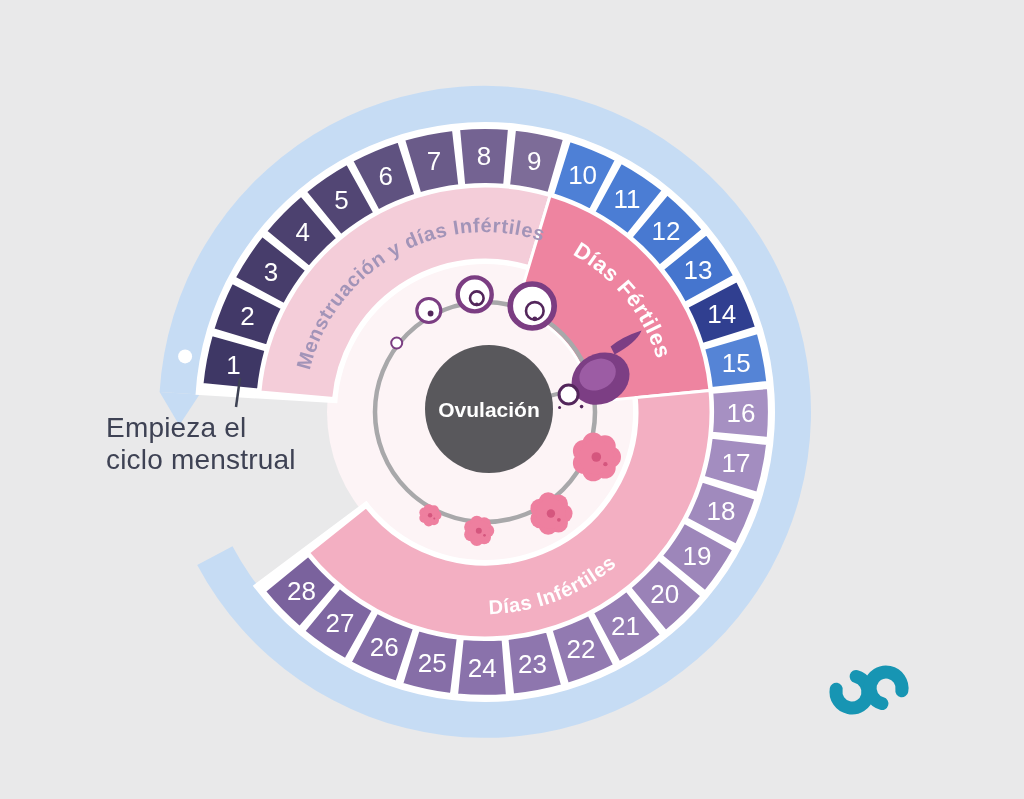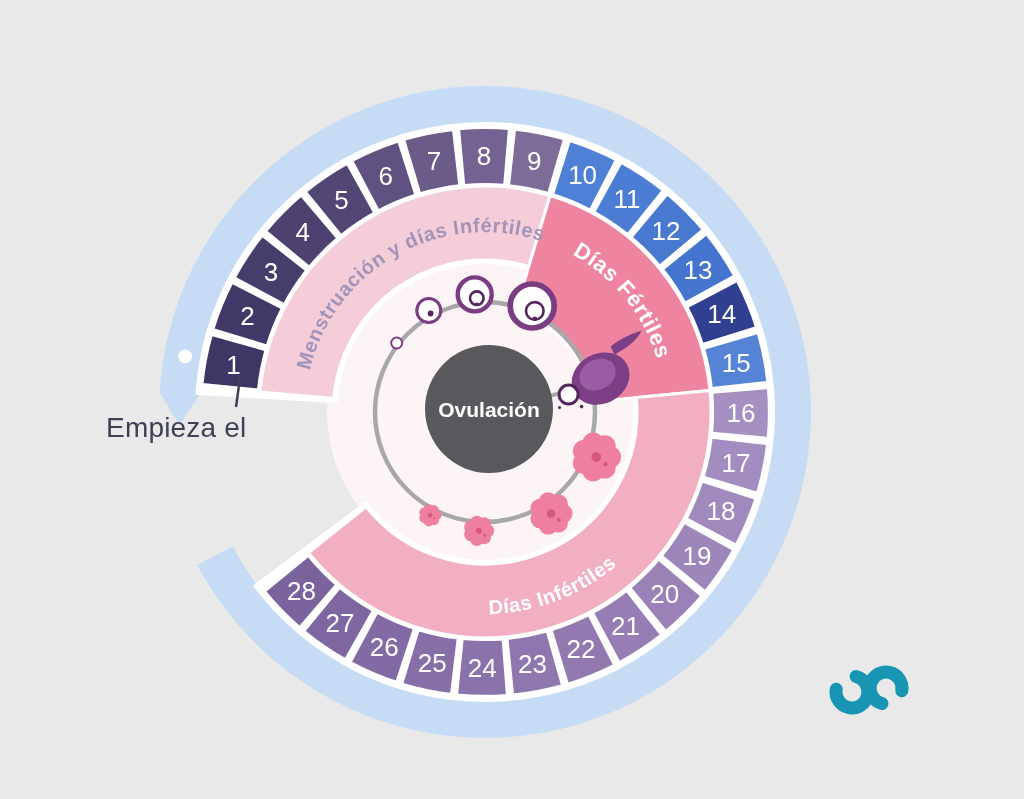--- a/index.html
+++ b/index.html
@@ -173,14 +173,15 @@
       <circle cx="489" cy="409" r="64" fill="#59585c"></circle>
       <text x="489" y="409" fill="#ffffff" font-size="21" font-weight="bold" text-anchor="middle" dominant-baseline="central">Ovulación</text>
       <line x1="240" y1="378" x2="236" y2="407" stroke="#3e4254" stroke-width="2.5"></line>
       <g>
         <path d="M856.1 676.5 A16 16 0 1 1 836.2 689.2" stroke="#1795b3" stroke-width="13" fill="none" stroke-linecap="round"></path>
         <path d="M881.9 703.5 A16 16 0 1 1 901.8 690.8" stroke="#1795b3" stroke-width="13" fill="none" stroke-linecap="round"></path>
       </g>
     </svg>
   <div class="annotation" style="color: rgb(62, 66, 84);">
     <div>Empieza el</div>
+    <div>ciclo menstrual</div>
   </div>
 </div>
 
 </body></html>

